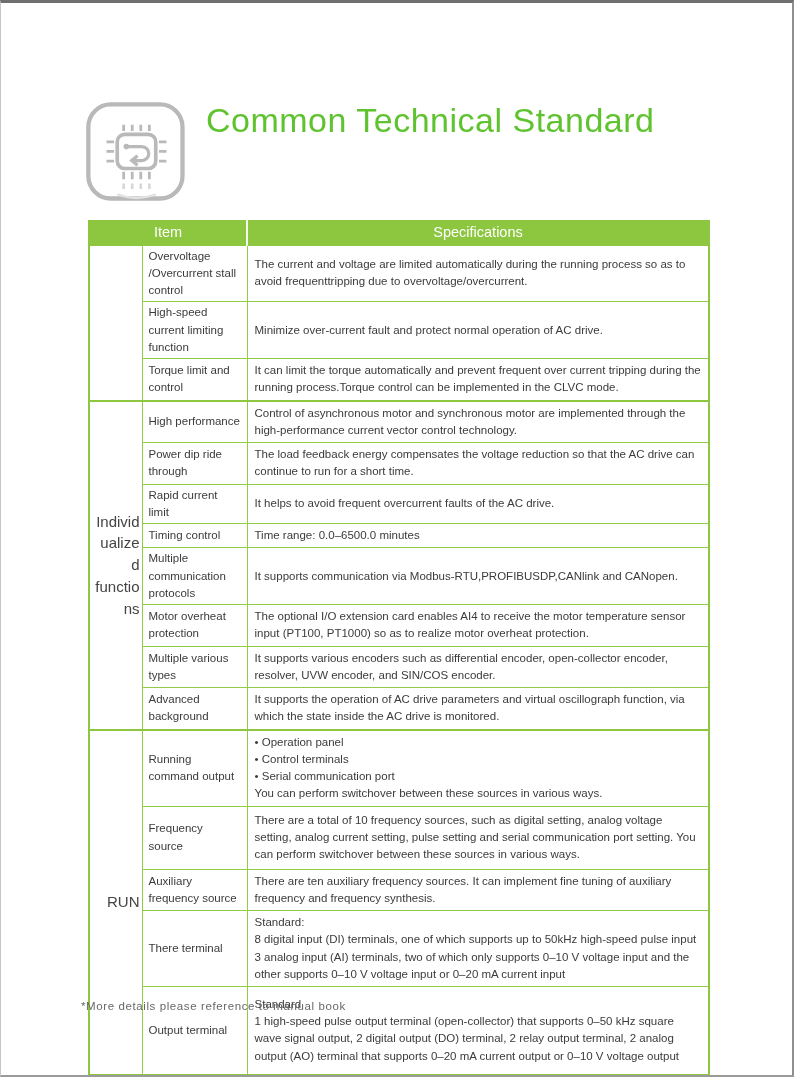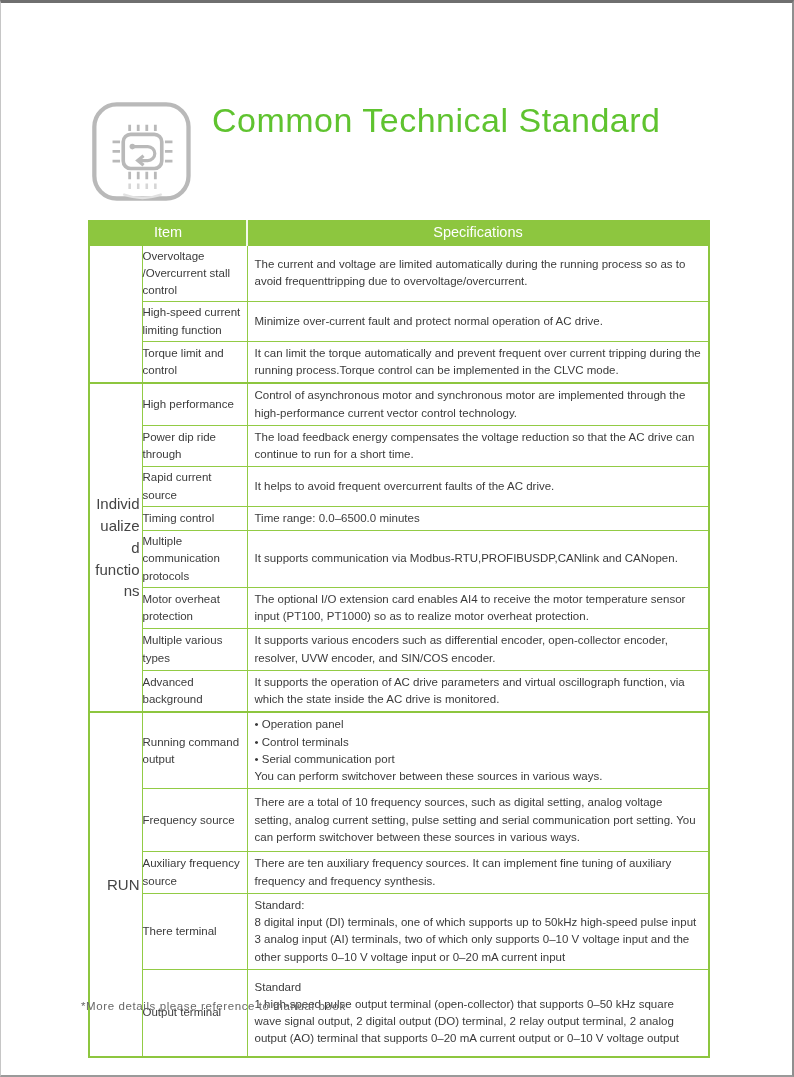--- a/index.html
+++ b/index.html
@@ -8,21 +8,21 @@
     position: relative;
     width: 794px;
     height: 1077px;
     font-family: "Liberation Sans", "DejaVu Sans", sans-serif;
     border-top: 3px solid #6f6f6f;
     border-right: 2px solid #8f8f8f;
     border-bottom: 2px solid #9a9a9a;
     border-left: 1px solid #c6c6c6;
     overflow: hidden;
   }
-  .page-header { position: absolute; left: 88px; top: 96px; display: flex; align-items: flex-start; }
+  .page-header { position: absolute; left: 82px; top: 96px; display: flex; align-items: flex-start; }
   .chip-icon { width: 107px; height: 107px; flex: 0 0 auto; }
   .page-title {
     margin-left: 16px;
     margin-top: 2px;
     font-size: 34px;
     letter-spacing: 0.5px;
     color: #5fc32f;
     font-weight: 400;
     white-space: nowrap;
   }
@@ -52,21 +52,21 @@
   td { border: 1px solid #92cb45; vertical-align: middle; background: #fff; }
   td.group-cell {
     text-align: right;
     padding: 2px 2px;
     font-size: 15px;
     color: #444;
     overflow-wrap: anywhere;
     word-break: break-word;
     line-height: 1.45;
   }
-  td.item-cell { padding: 2px 0; line-height: 1.5; }
+  td.item-cell { padding: 2px 6px; line-height: 1.5; }
   td.spec-cell { padding: 3px 7px; white-space: pre-line; }
   tr.group-start td { border-top: 2.5px solid #8dc63f; }
   .footnote {
     position: absolute;
     left: 80px;
     top: 997px;
     font-size: 11.5px;
     letter-spacing: 0.6px;
     color: #686868;
   }
@@ -129,21 +129,21 @@
       <tr class="group-start" style="height:38px">
         <td class="group-cell" rowspan="8">Individualized functions</td>
         <td class="item-cell">High performance</td>
         <td class="spec-cell">Control of asynchronous motor and synchronous motor are implemented through the high-performance current vector control technology.</td>
       </tr>
       <tr style="height:37px">
         <td class="item-cell">Power dip ride through</td>
         <td class="spec-cell">The load feedback energy compensates the voltage reduction so that the AC drive can continue to run for a short time.</td>
       </tr>
       <tr style="height:25px">
-        <td class="item-cell">Rapid current source</td>
+        <td class="item-cell">Rapid current limit</td>
         <td class="spec-cell">It helps to avoid frequent overcurrent faults of the AC drive.</td>
       </tr>
       <tr style="height:24px">
         <td class="item-cell">Timing control</td>
         <td class="spec-cell">Time range: 0.0–6500.0 minutes</td>
       </tr>
       <tr style="height:50px">
         <td class="item-cell">Multiple communication protocols</td>
         <td class="spec-cell">It supports communication via Modbus-RTU,PROFIBUSDP,CANlink and CANopen.</td>
       </tr>

